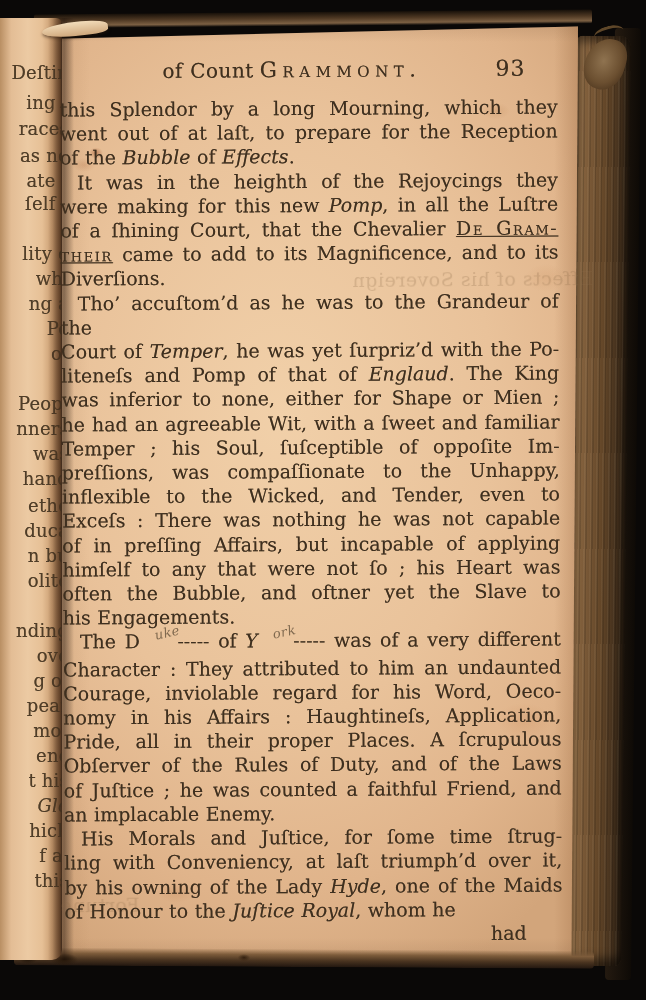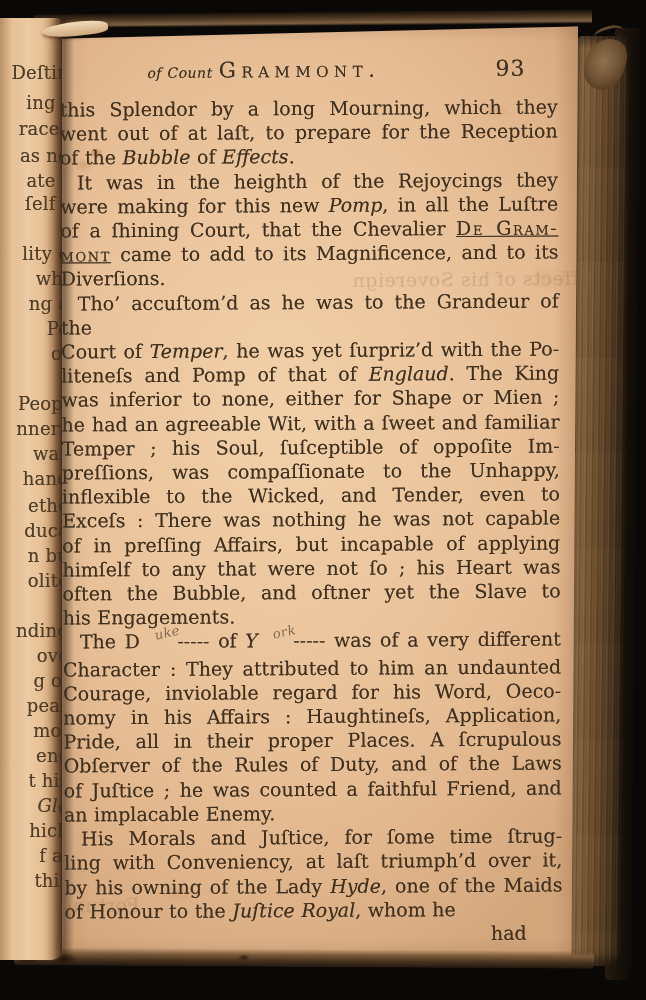--- a/index.html
+++ b/index.html
@@ -100,21 +100,21 @@
   
   .text-block{
     position:absolute;left:62px;top:58px;width:498px;
     transform:rotate(-0.35deg);
     color:#3e2f1f;font-size:19px;line-height:24.2px;
     text-shadow:0 0 0.5px rgba(62,47,30,0.55);
     word-spacing:0.5px;
   }
   .header{position:relative;height:30px;margin-bottom:8px;}
   .header .title{position:absolute;left:88px;top:0;white-space:nowrap;}
-  .header .t-italic{font-style:italic;font-size:14px;letter-spacing:0.5px;}
+  .header .t-italic{font-size:20px;letter-spacing:0.5px;margin-left:15px;}
   .header .t-caps{font-variant:small-caps;font-size:21.5px;letter-spacing:5.5px;margin-left:6px;}
   .header .pagenum{position:absolute;left:436px;top:0;font-size:22px;letter-spacing:1px;}
   .line{text-align:justify;text-align-last:justify;}
   .line.last{text-align-last:left;}
   .line.indent{text-indent:17px;}
   .s-i{font-style:italic;}
   .s-sc{font-variant:small-caps;letter-spacing:1.6px;text-decoration:underline;}
   .s-hw{
     position:relative;top:-9px;display:inline-block;
     font-size:13px;font-style:italic;color:#6e5a42;opacity:0.85;
@@ -182,21 +182,21 @@
       <span class="title"><span class="t-italic">of Count</span><span class="t-caps">Grammont.</span></span>
       <span class="pagenum">93</span>
     </div>
     <div id="body-text">
         <div class="line"><span class="s-n">this Splendor by a long Mourning, which they</span></div>
         <div class="line"><span class="s-n">went out of at laſt, to prepare for the Reception</span></div>
         <div class="line last"><span class="s-n">of the </span><span class="s-i">Bubble</span><span class="s-n"> of </span><span class="s-i">Effects</span><span class="s-n">.</span></div>
         <div class="line indent"><span class="s-n">It was in the heighth of the Rejoycings they</span></div>
         <div class="line"><span class="s-n">were making for this new </span><span class="s-i">Pomp</span><span class="s-n">, in all the Luſtre</span></div>
         <div class="line"><span class="s-n">of a ſhining Court, that the Chevalier </span><span class="s-sc">De Gram-</span></div>
-        <div class="line"><span class="s-sc">mont</span><span class="s-n"> came to add to its Magnificence, and to its</span></div>
+        <div class="line"><span class="s-sc">their</span><span class="s-n"> came to add to its Magnificence, and to its</span></div>
         <div class="line last"><span class="s-n">Diverſions.</span></div>
         <div class="line indent"><span class="s-n">Tho’ accuſtom’d as he was to the Grandeur of the</span></div>
         <div class="line"><span class="s-n">Court of </span><span class="s-i">Temper</span><span class="s-n">, he was yet ſurpriz’d with the Po-</span></div>
         <div class="line"><span class="s-n">liteneſs and Pomp of that of </span><span class="s-i">Englaud</span><span class="s-n">. The King</span></div>
         <div class="line"><span class="s-n">was inferior to none, either for Shape or Mien ;</span></div>
         <div class="line"><span class="s-n">he had an agreeable Wit, with a ſweet and familiar</span></div>
         <div class="line"><span class="s-n">Temper ; his Soul, ſuſceptible of oppoſite Im-</span></div>
         <div class="line"><span class="s-n">preſſions, was compaſſionate to the Unhappy,</span></div>
         <div class="line"><span class="s-n">inflexible to the Wicked, and Tender, even to</span></div>
         <div class="line"><span class="s-n">Exceſs : There was nothing he was not capable</span></div>

